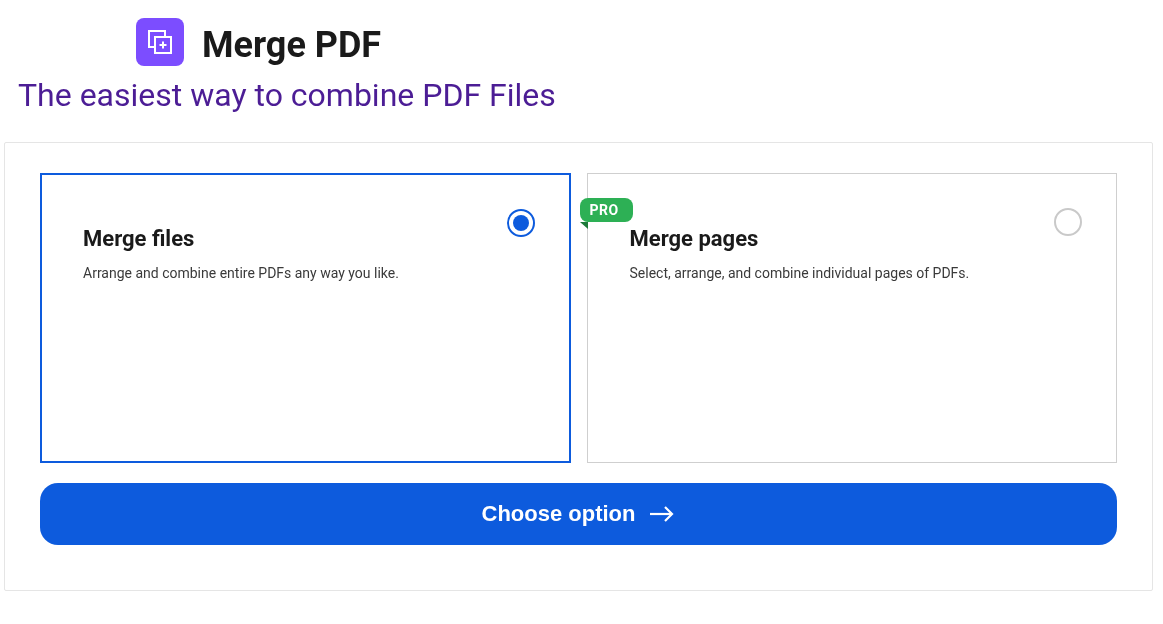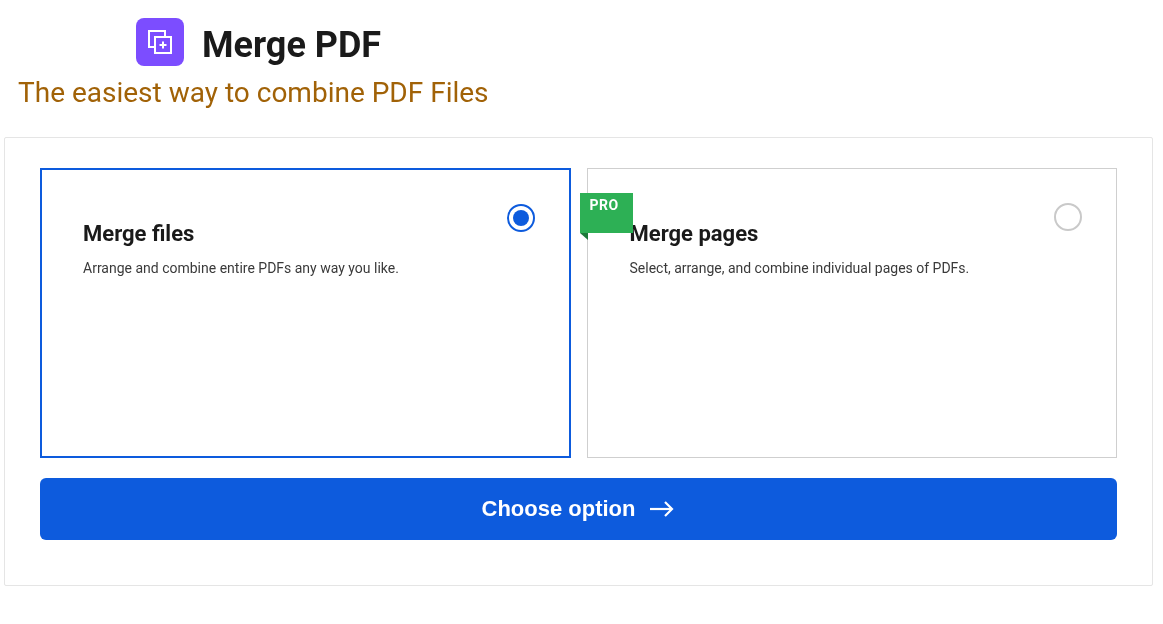--- a/index.html
+++ b/index.html
@@ -35,23 +35,23 @@
       align-items: center;
       justify-content: center;
       flex-shrink: 0;
     }
     .title {
       font-size: 36px;
       font-weight: 700;
       color: #1a1a1a;
     }
     .subtitle {
-      font-size: 28px;
+      font-size: 32px;
       font-weight: 400;
-      color: #a16207;
+      color: #4c1d95;
       margin-left: 0;
     }
     .main-panel {
       border: 1px solid #e5e5e5;
       margin: 0 10px 0 4px;
       padding: 30px 35px 45px 35px;
       border-radius: 2px;
     }
     .options-row {
       display: flex;
@@ -107,39 +107,40 @@
       display: block;
     }
     .pro-badge {
       position: absolute;
       top: 24px;
       left: -8px;
       background: #2db055;
       color: #fff;
       font-size: 14px;
       font-weight: 700;
-      padding: 4px 14px 20px 10px;
+      padding: 4px 14px 4px 10px;
       letter-spacing: 0.5px;
+      border-radius: 8px;
     }
     .pro-badge::before {
       content: "";
       position: absolute;
       left: 0;
       bottom: -7px;
       width: 0;
       height: 0;
       border-top: 7px solid #1d7a3a;
       border-left: 8px solid transparent;
     }
     .choose-btn {
       width: 100%;
       background: #0d5bdd;
       color: #fff;
       border: none;
-      border-radius: 6px;
+      border-radius: 18px;
       font-size: 22px;
       font-weight: 700;
       padding: 18px 0;
       cursor: pointer;
       display: flex;
       align-items: center;
       justify-content: center;
       gap: 14px;
     }
     .arrow-icon {

